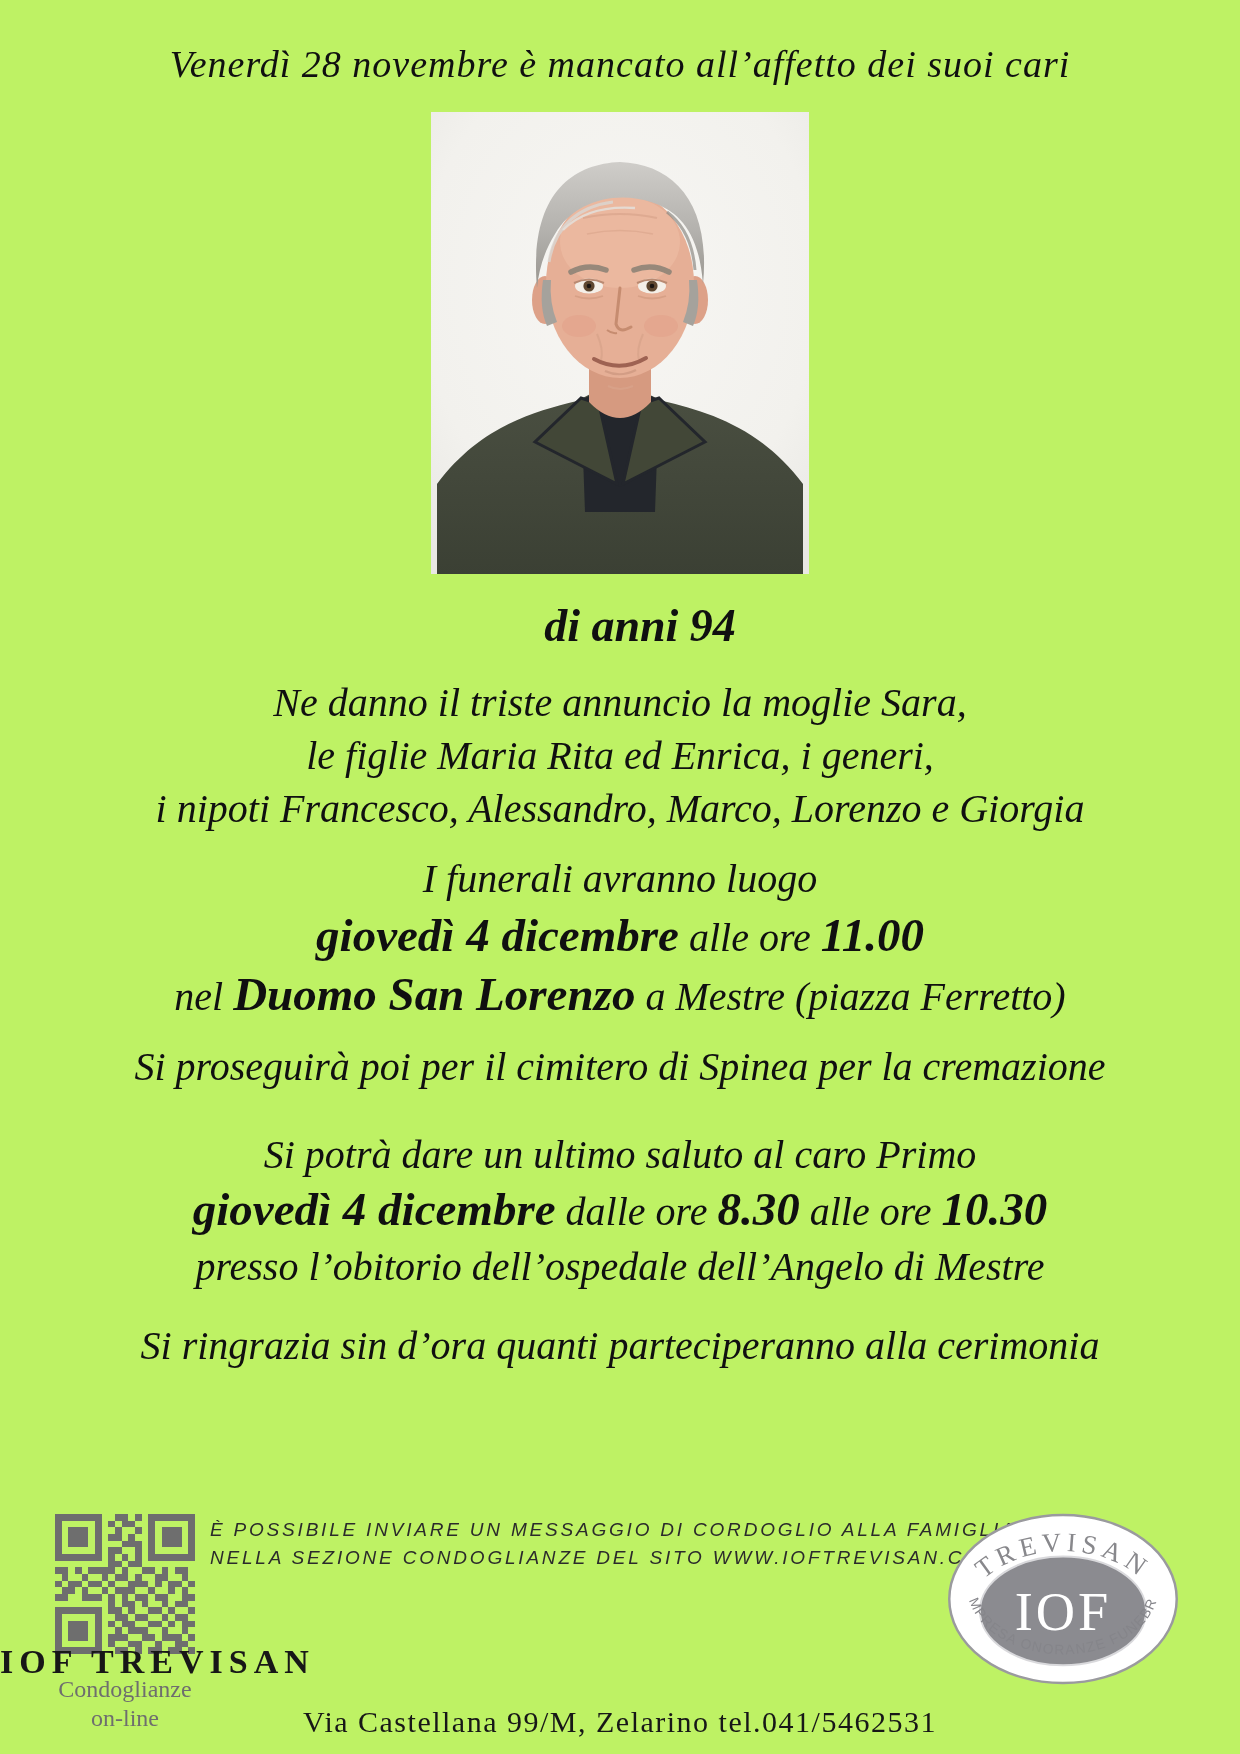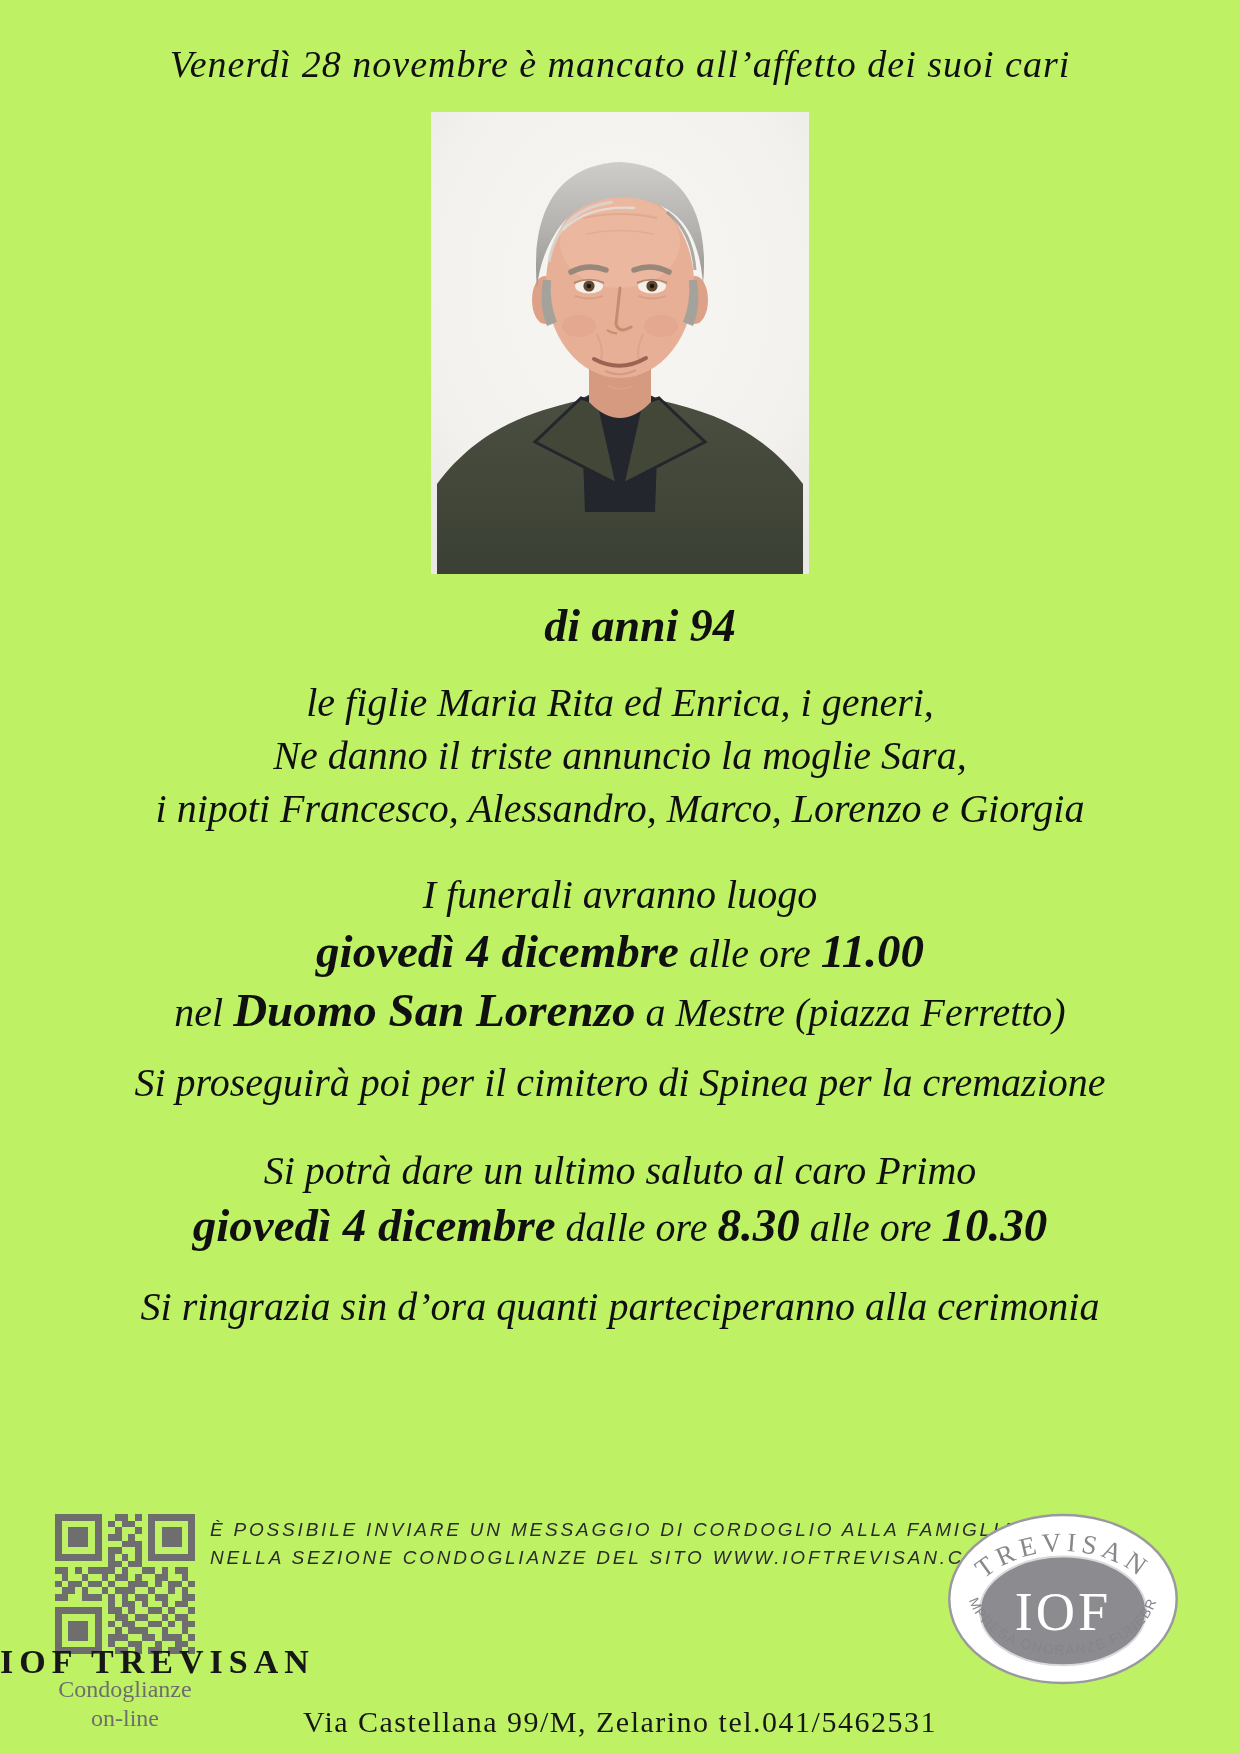--- a/index.html
+++ b/index.html
@@ -31,21 +31,21 @@
     font-style:italic;font-weight:700;
     font-size:66px;line-height:78px;
     letter-spacing:1px;
   }
   .age{
     margin-top:26px;
     font-style:italic;font-weight:700;
     font-size:46px;line-height:52px;padding-left:40px;
   }
   .announce{margin-top:24px;font-style:italic;font-size:40px;line-height:53px;}
-  .funeral{margin-top:32px;font-style:italic;font-size:40px;line-height:56px;}
+  .funeral{margin-top:16px;font-style:italic;font-size:40px;line-height:56px;}
   .cremation{margin-top:16px;font-style:italic;font-size:40px;line-height:52px;}
   .viewing{margin-top:34px;font-style:italic;font-size:40px;line-height:55px;}
   .thanks{margin-top:26px;font-style:italic;font-size:40px;line-height:52px;}
   .b{font-weight:700;font-size:47px;}
 
   
   .qr-block{
     position:absolute;left:50px;top:1514px;width:150px;
     text-align:center;
   }
@@ -172,36 +172,37 @@
 
         <path d="M 163 247 Q 189 261 215 246" stroke="#9e6252" stroke-width="4" fill="none" stroke-linecap="round"></path>
         <path d="M 174 259 Q 189 266 205 258" stroke="#cf9a82" stroke-width="2.2" fill="none" opacity="0.85"></path>
         <path d="M 177 274 Q 189 280 202 274" stroke="#d8a48b" stroke-width="2" fill="none" opacity="0.7"></path>
       </svg>
     </div>
 
     <div class="age">di anni 94</div>
 
     <div class="announce">
+      <div>Ne danno il triste annuncio la moglie Sara,</div>
       <div>le figlie Maria Rita ed Enrica, i generi,</div>
-      <div>Ne danno il triste annuncio la moglie Sara,</div>
       <div>i nipoti Francesco, Alessandro, Marco, Lorenzo e Giorgia</div>
     </div>
 
     <div class="funeral">
       <div>I funerali avranno luogo</div>
       <div><span class="b">giovedì 4 dicembre</span><span> alle ore </span><span class="b">11.00</span></div>
       <div><span>nel </span><span class="b">Duomo San Lorenzo</span><span> a Mestre (piazza Ferretto)</span></div>
     </div>
 
     <div class="cremation">Si proseguirà poi per il cimitero di Spinea per la cremazione</div>
 
     <div class="viewing">
       <div>Si potrà dare un ultimo saluto al caro Primo</div>
       <div><span class="b">giovedì 4 dicembre</span><span> dalle ore </span><span class="b">8.30</span><span> alle ore </span><span class="b">10.30</span></div>
+      <div>presso l’obitorio dell’ospedale dell’Angelo di Mestre</div>
     </div>
 
     <div class="thanks">Si ringrazia sin d’ora quanti parteciperanno alla cerimonia</div>
   </div>
 
   <div class="qr-block">
     <svg viewBox="0 0 21 21" aria-hidden="true">
         <rect x="0" y="0" width="1" height="1"></rect>
         <rect x="1" y="0" width="1" height="1"></rect>
         <rect x="2" y="0" width="1" height="1"></rect>

